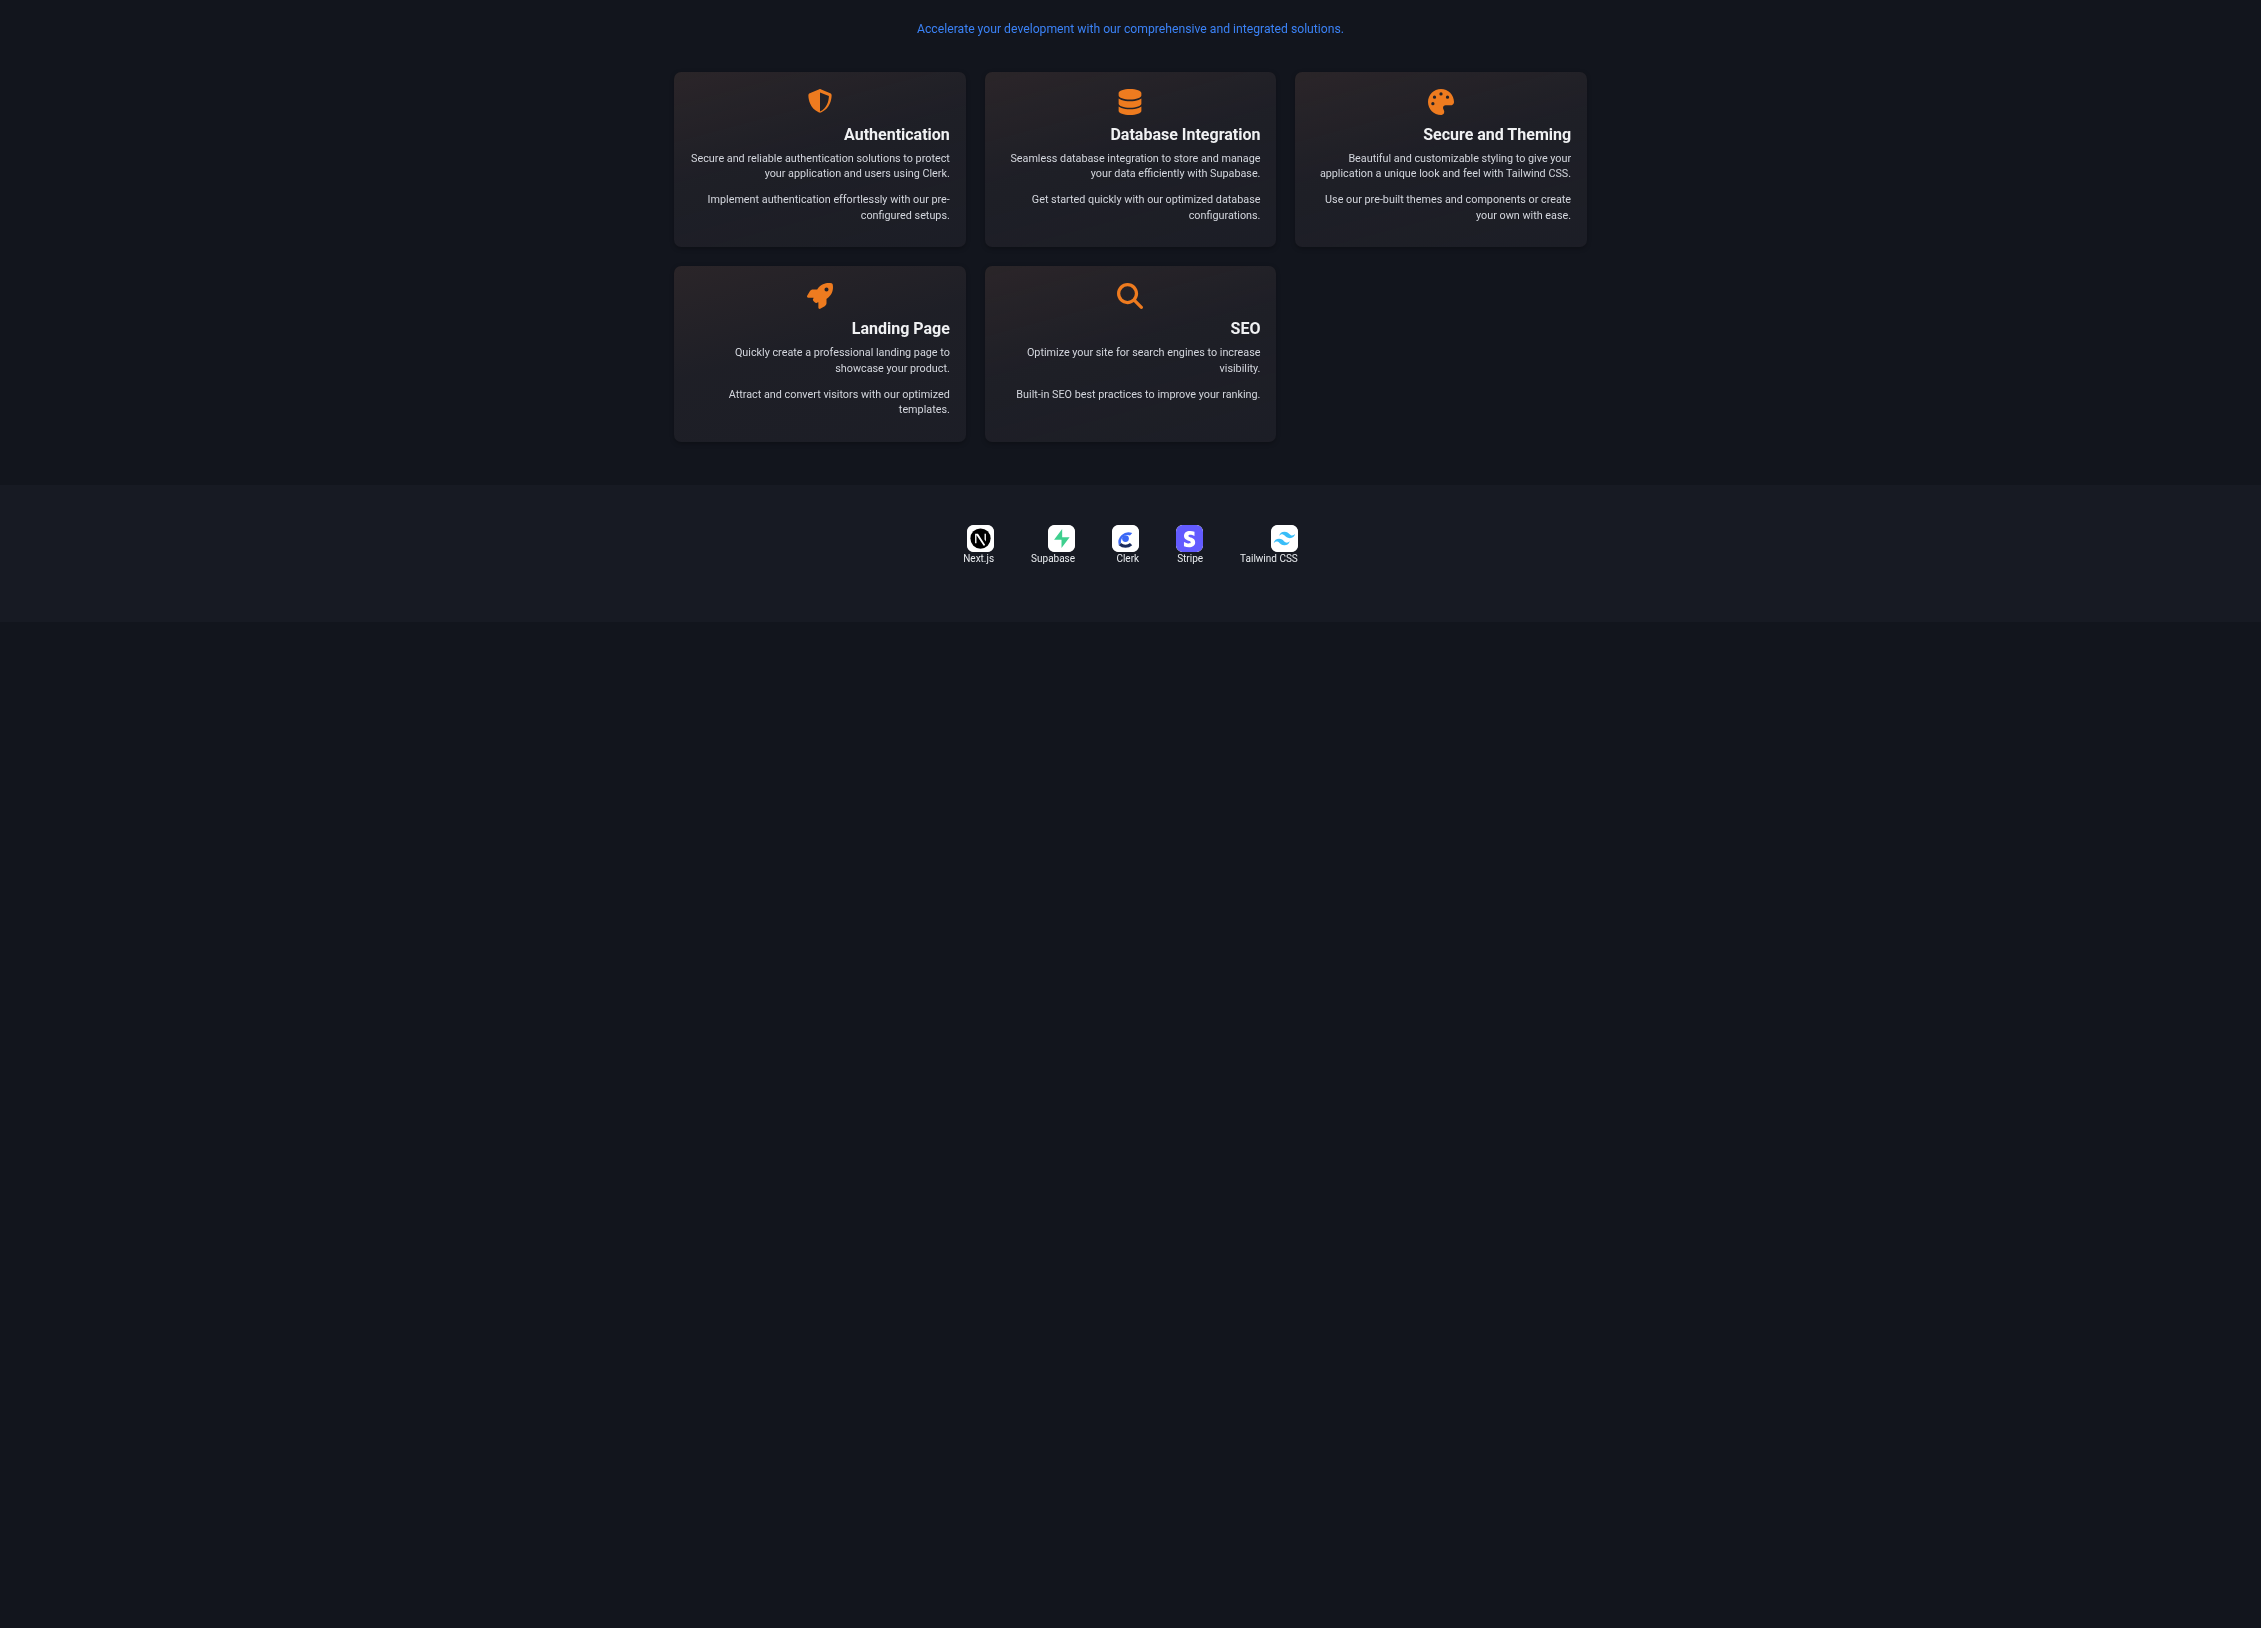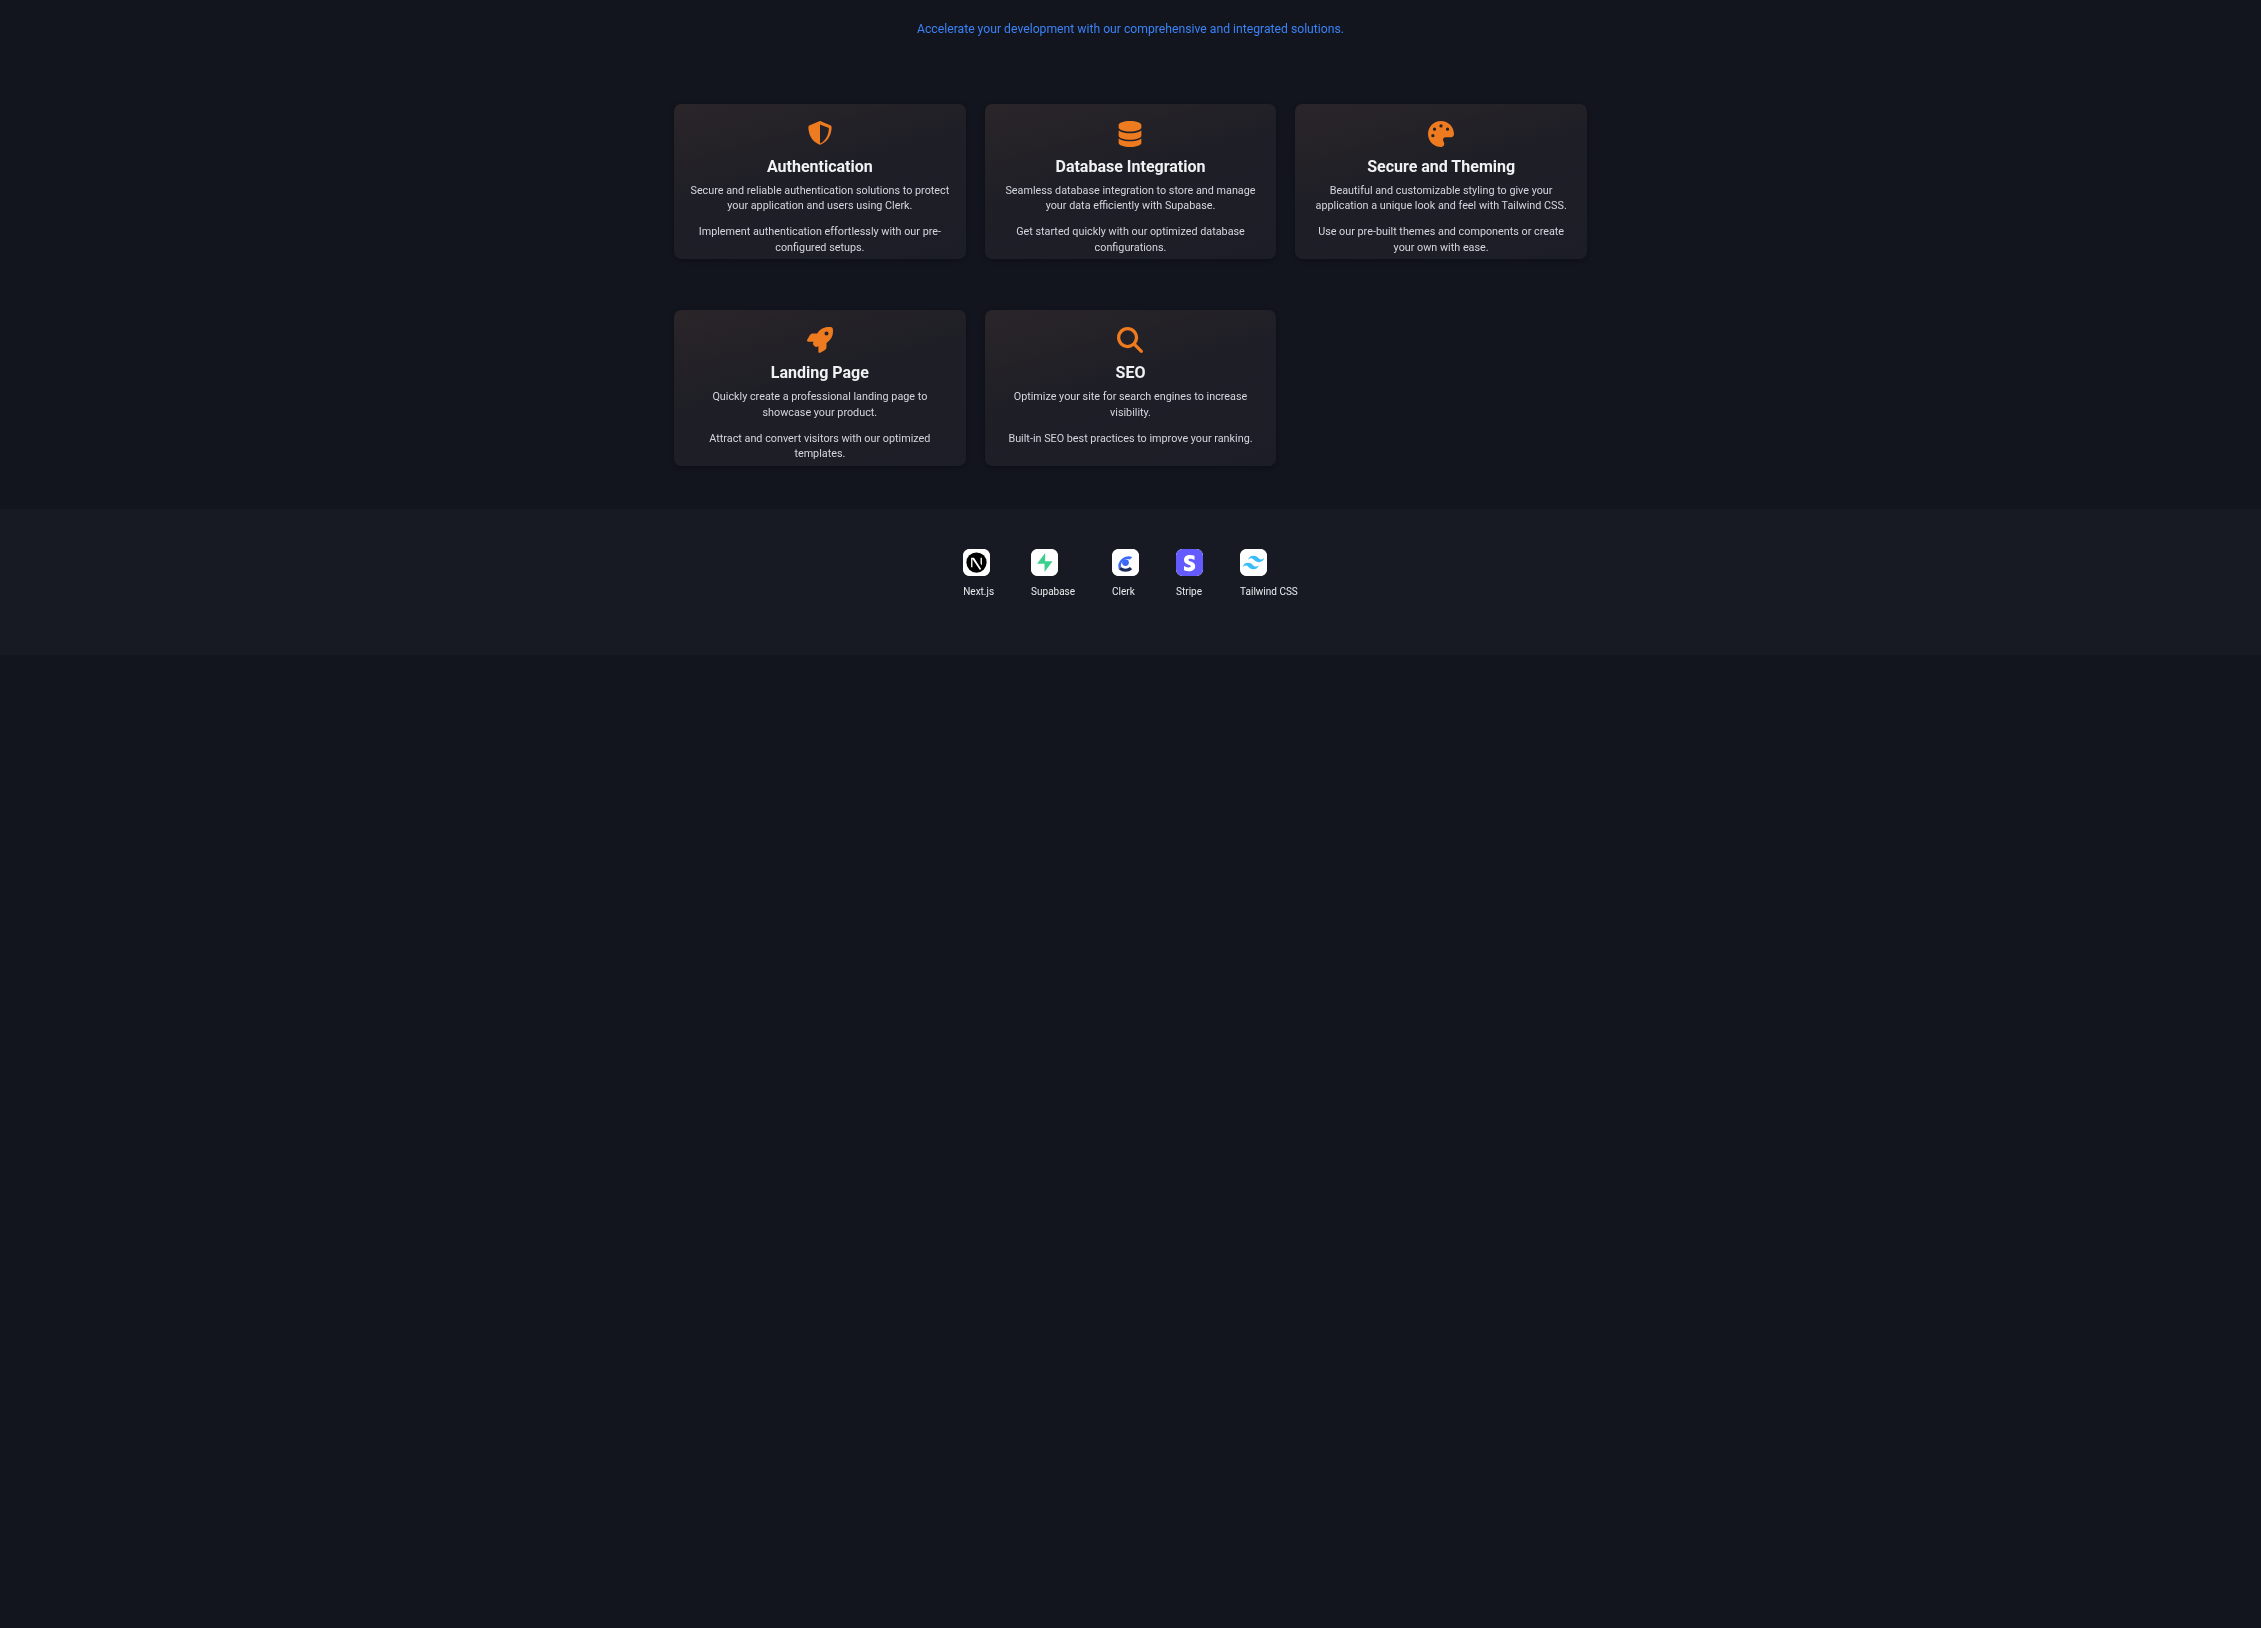--- a/index.html
+++ b/index.html
@@ -30,24 +30,23 @@
   margin-bottom: 36px;
 }
 .grid {
   display: grid;
   grid-template-columns: repeat(3, 1fr);
   gap: 18.7px;
 }
 .card {
   background: linear-gradient(165deg, rgba(80,55,45,0.28) 0%, rgba(40,35,35,0.18) 45%, rgba(30,28,32,0.12) 100%), #1c1e27;
   border-radius: 7.2px;
-  padding: 17px 16px 4px;
-  text-align: center;
+  padding: 17px 16px 24px;
+  text-align: right;
   box-shadow: 0 1.4px 4.3px rgba(0,0,0,0.25);
-  margin-top: 32px;
 }
 .card-icon {
   width: 26px;
   height: 26px;
   margin: 0 auto 10px;
   display: flex;
   align-items: center;
   justify-content: center;
 }
 .card-icon svg { width: 26px; height: 26px; fill: #ee7b1f; }
@@ -78,22 +77,22 @@
 }
 .tech-row {
   display: flex;
   justify-content: center;
   gap: 37px;
   flex-wrap: wrap;
 }
 .tech-item {
   display: flex;
   flex-direction: column;
-  align-items: flex-start;
-  gap: 10px;
+  align-items: flex-end;
+  gap: 1px;
 }
 .tech-icon {
   width: 27px;
   height: 27px;
   border-radius: 6.5px;
   background: #fff;
   display: flex;
   align-items: center;
   justify-content: center;
   overflow: hidden;

